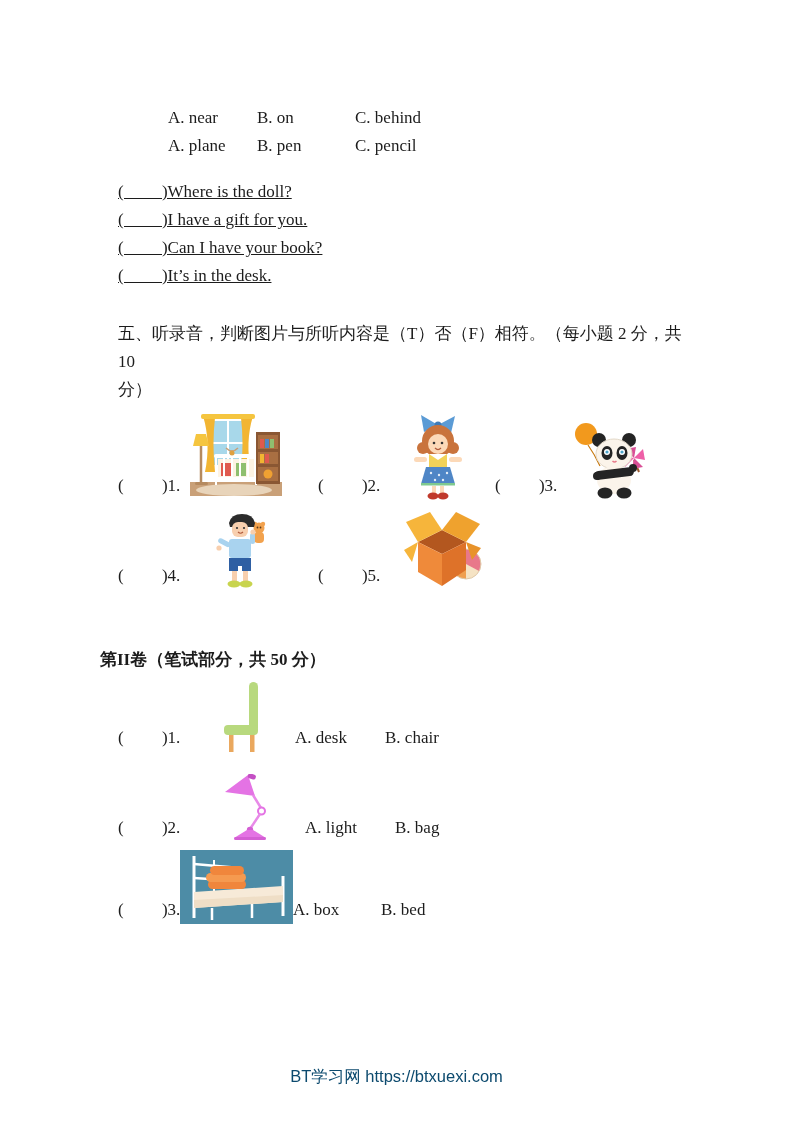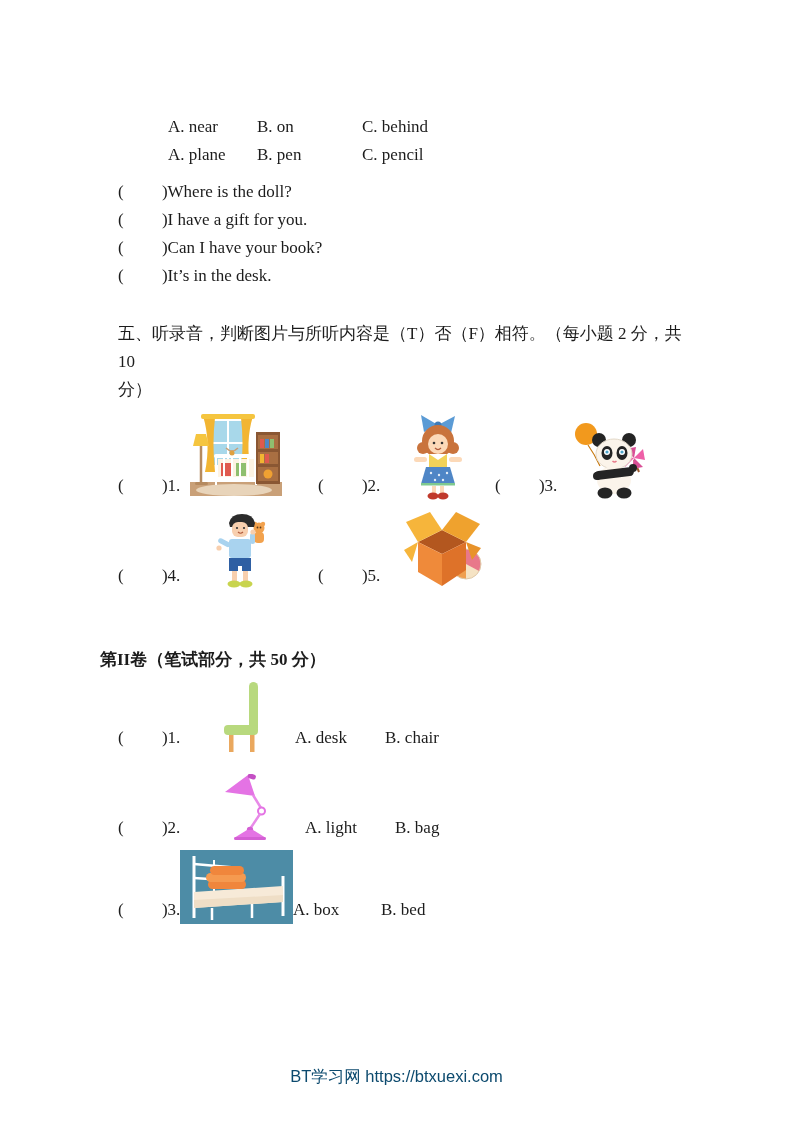--- a/index.html
+++ b/index.html
@@ -2,28 +2,28 @@
 <html><head>
 <meta charset="utf-8">
 <style>
   html,body { margin:0; padding:0; background:#fff; }
   .page {
     position:relative; width:793px; height:1122px; margin:0 auto;
     background:#ffffff; overflow:hidden;
     font-family:"Liberation Serif","DejaVu Serif",serif;
     font-size:17px; color:#1c1c1c;
   }
-  .content { position:absolute; left:118px; top:113px; width:575px; }
+  .content { position:absolute; left:118px; top:104px; width:575px; }
   .line { margin:0; line-height:28px; white-space:pre-wrap; }
   .opts-row { display:flex; padding-left:50px; line-height:28px; }
   .opt-1 { width:89px; white-space:pre; }
   .opt-2 { width:98px; white-space:pre; }
-  .opt-3 { white-space:pre;margin-left:7px; }
+  .opt-3 { white-space:pre; }
   .sec4-title { margin-top:16px; }
-  .sec4-items { margin-top:9px; }
+  .sec4-items { margin-top:18px;text-decoration:underline; }
   .sec5-title { margin-top:30px; }
   .img-row { display:flex; align-items:flex-end; line-height:28px; }
   .row-a { margin-top:8px; height:88px; }
   .row-b { margin-top:8px; height:82px; }
   .lbl { display:inline-block; width:72px; white-space:pre; }
   .m-doll { margin-left:18px; }
   .m-lbl2 { margin-left:36px; }
   .m-lbl3 { margin-left:27px; }
   .m-panda { margin-left:6px; }
   .m-boy { margin-left:25px; }

